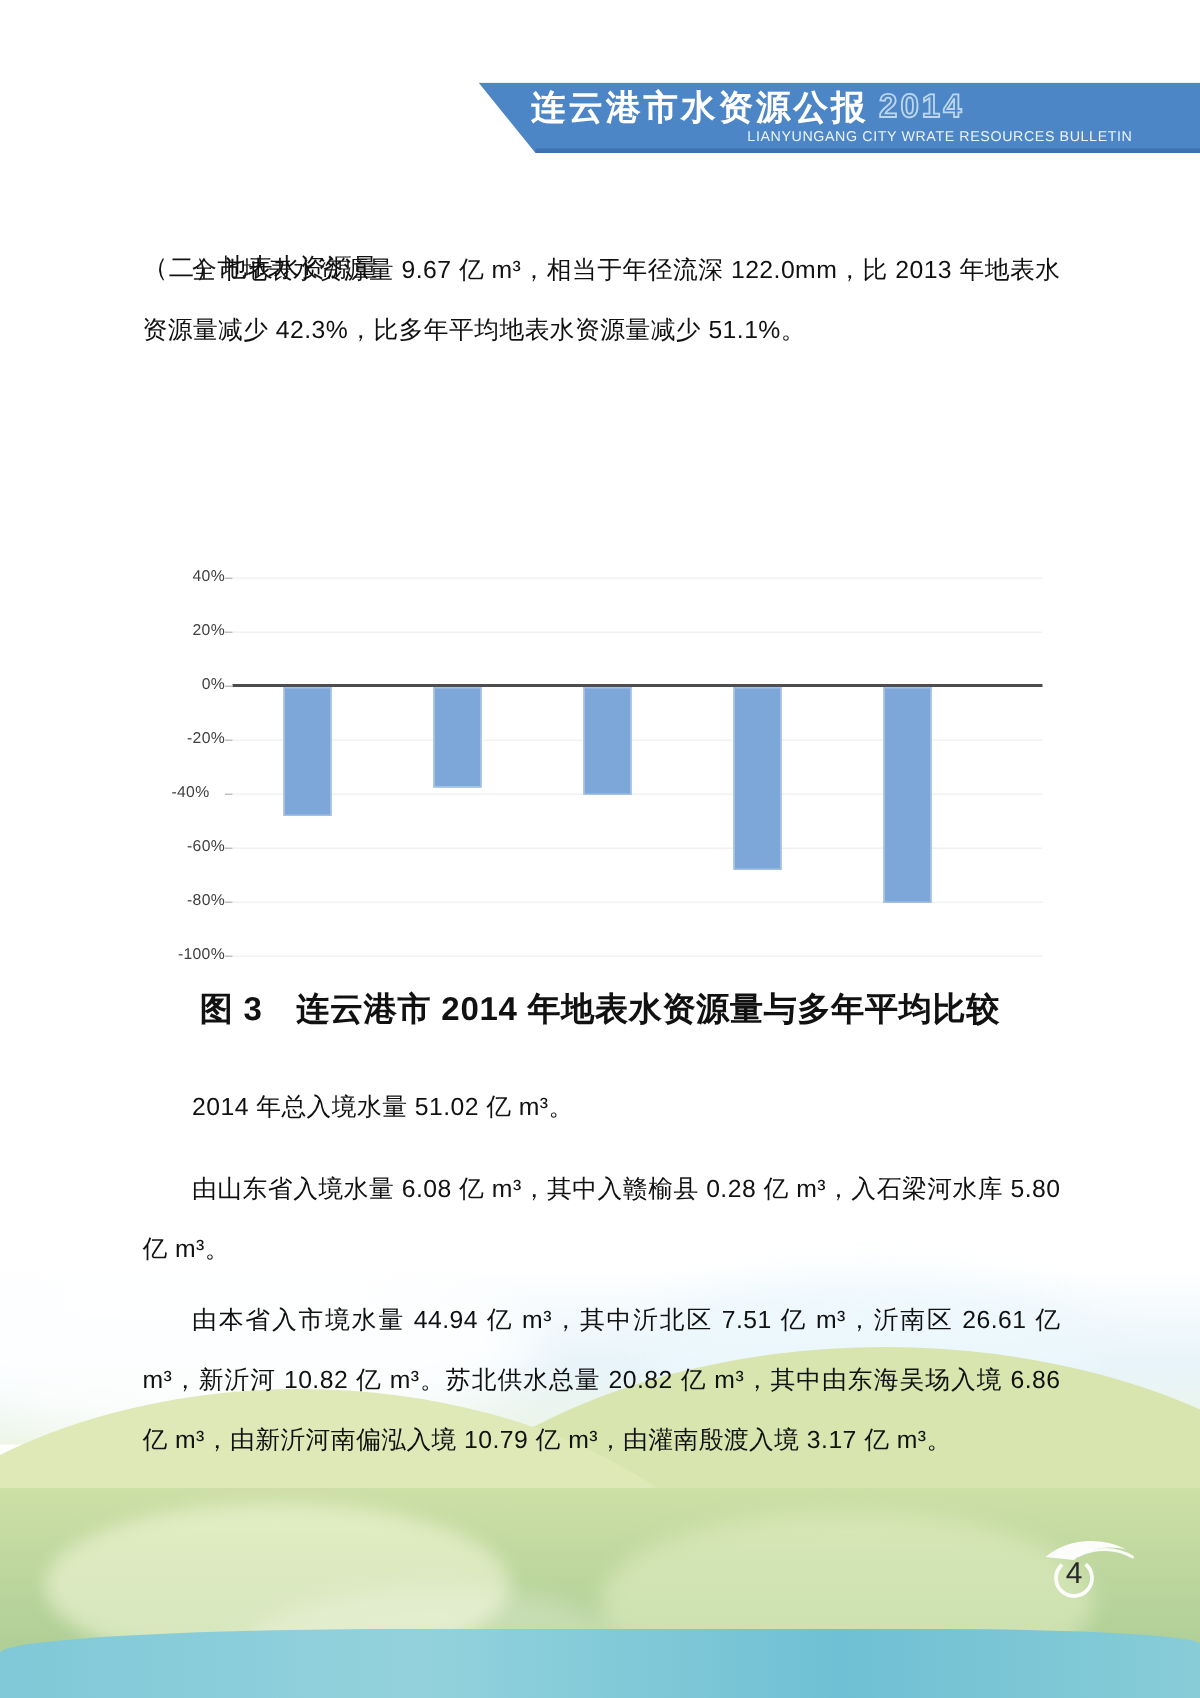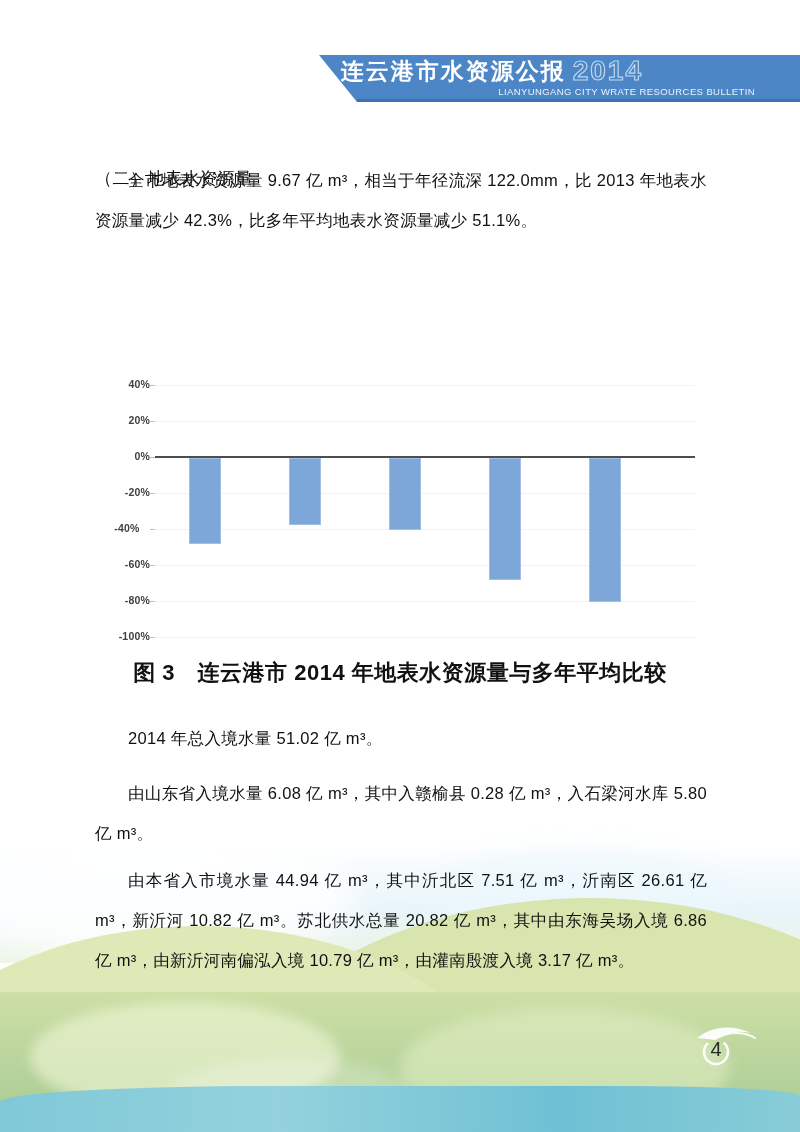--- a/index.html
+++ b/index.html
@@ -33,40 +33,40 @@
 
   
   .banner { position:absolute; left:319px; top:55px; width:481px; height:47px; z-index:3;
     clip-path:polygon(0 0, 100% 0, 100% 100%, 38px 100%); }
   .banner-bg { position:absolute; inset:0; }
   .banner-edge { position:absolute; left:38px; right:0; bottom:0; height:3px;
     background:rgba(34,76,134,0.35); }
   .banner-inner { position:absolute; right:45px; top:3px; text-align:right; white-space:nowrap; }
   .title-row { display:flex; align-items:flex-start; justify-content:flex-end; margin-right:112px; }
   .title-cn { color:#fff; font-weight:bold; font-size:23px; letter-spacing:2px; line-height:26px; }
-  .title-year { font-weight:bold; font-size:28px; line-height:26px; letter-spacing:2px; margin-left:7px;
+  .title-year { font-weight:bold; font-size:22px; line-height:26px; letter-spacing:2px; margin-left:7px;
     color:transparent; -webkit-text-stroke:1.2px #bdd6ec; }
   .subtitle { color:#eaf3fb; font-size:9.5px; letter-spacing:0.4px; margin-top:2px; }
 
   
   .heading { position:absolute; left:95px; top:167px; font-size:17px; font-weight:500;
     letter-spacing:0.5px; z-index:2; }
   .para { position:absolute; left:95px; width:612px; font-size:16.5px; line-height:40px;
     text-align:justify; text-indent:2em; letter-spacing:0.3px; z-index:2; }
   .p1 { top:160px; }
   .p2 { top:268px; }
   .p3 { top:718px; }
   .p4 { top:773px; }
   .p5 { top:860px; }
 
   
   .figure { position:absolute; left:100px; top:372px; width:600px; height:322px; z-index:2; }
   .chart-canvas { position:absolute; inset:0 0 42px 0; }
   .ylab { position:absolute; right:550px; width:46px; text-align:right; font-size:10.5px;
-    font-weight:bold; color:#3f3f3f; letter-spacing:0.2px; }
+    font-weight:normal; color:#3f3f3f; letter-spacing:0.2px; }
   .ytick { position:absolute; left:50px; width:5px; height:1px; background:#bfbfbf; }
   .plot { position:absolute; left:55px; top:0; width:540px; height:280px; }
   .grid { position:absolute; left:0; width:540px; height:1px; background:#f2f2f2; }
   .zero-axis { position:absolute; left:0; top:84px; width:540px; height:2px; background:#4d4d4d; }
   .bar { position:absolute; width:32px; border:1px solid #a3c0e4; }
   .caption { position:absolute; left:0; bottom:6px; width:600px; text-align:center;
     font-size:22px; font-weight:bold; letter-spacing:0.5px; }
 
   
   .footer-mark { position:absolute; left:683px; top:1016px; width:76px; height:58px; z-index:2; }

